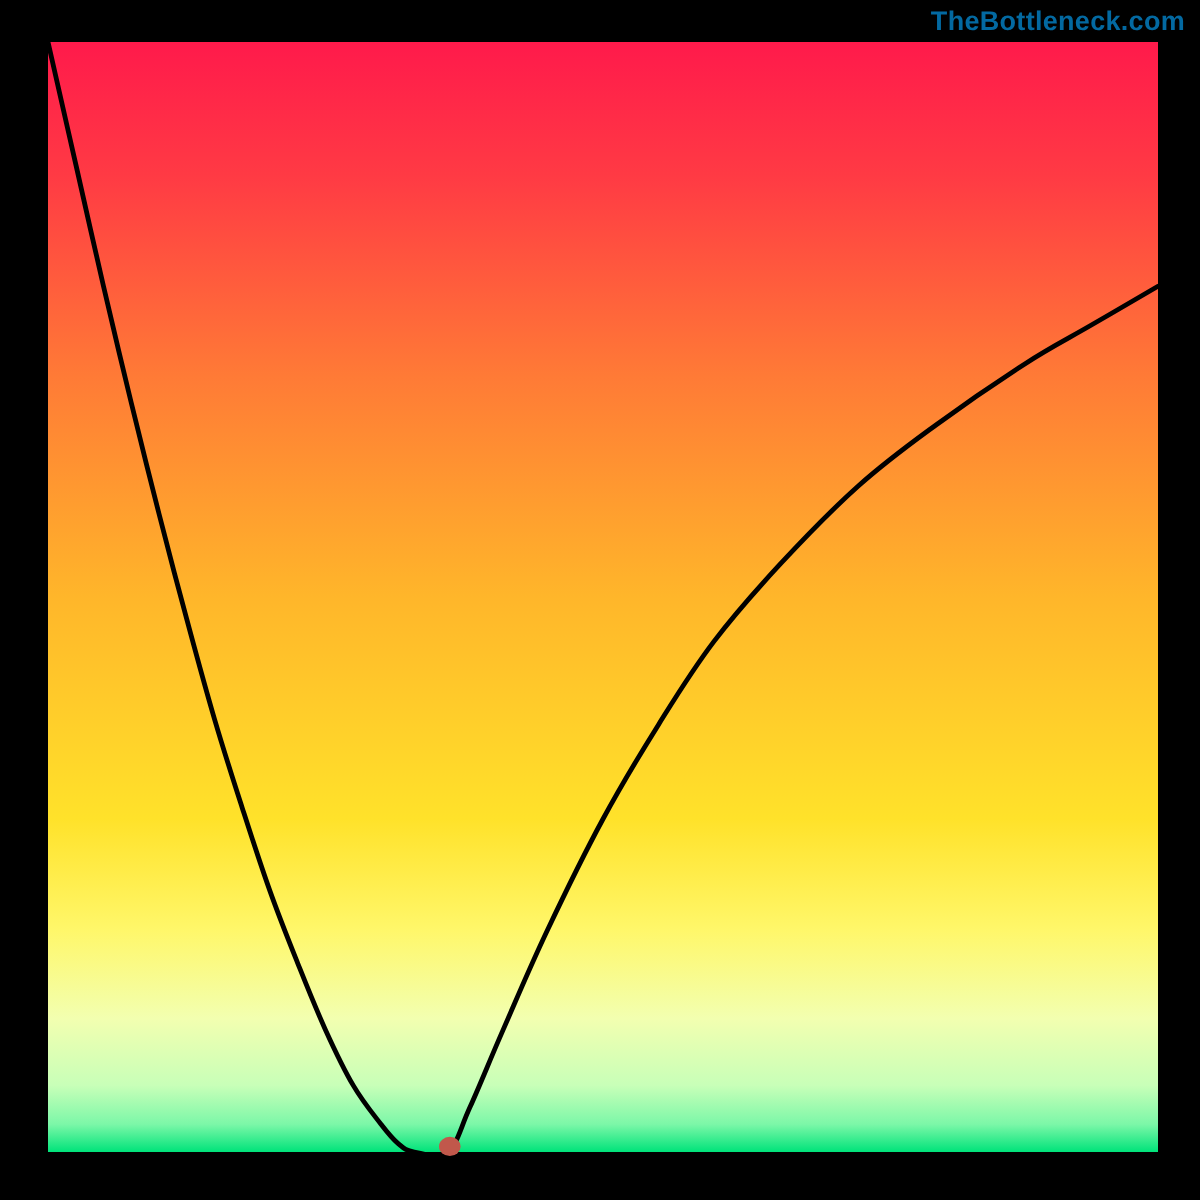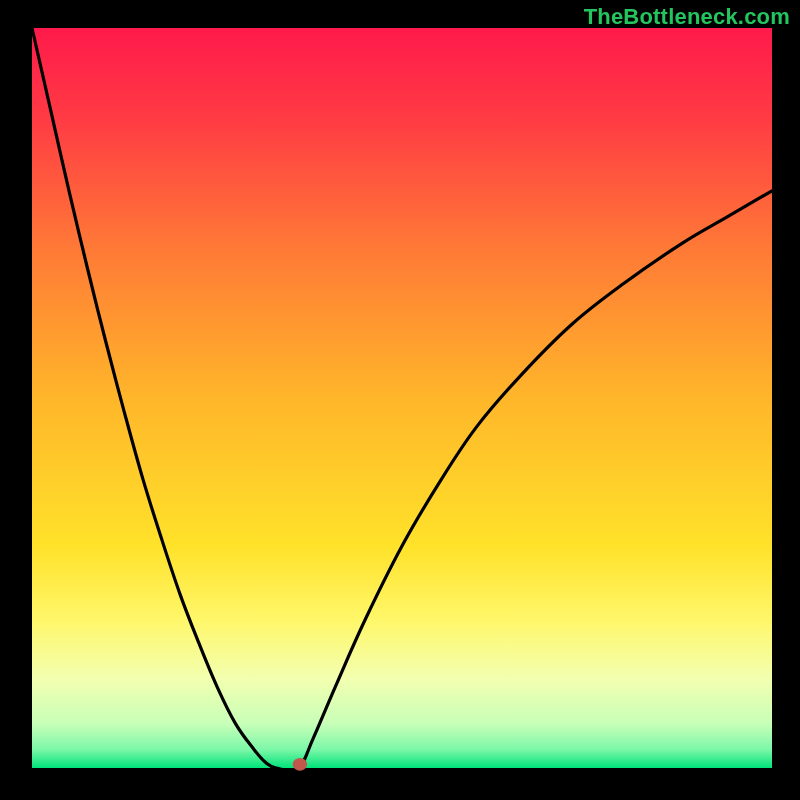--- a/index.html
+++ b/index.html
@@ -16,22 +16,22 @@
     left: 0;
     top: 0;
     width: 800px;
     height: 800px;
     background: #000;
   }
   .watermark {
     position: absolute;
     top: 4px;
     right: 10px;
-    color: #22c55e;
-    font-size: 22px;
+    color: #0369a1;
+    font-size: 18px;
     font-weight: 600;
     letter-spacing: 0.2px;
     user-select: none;
   }
   svg {
     position: absolute;
     left: 0;
     top: 0;
   }
 </style>

